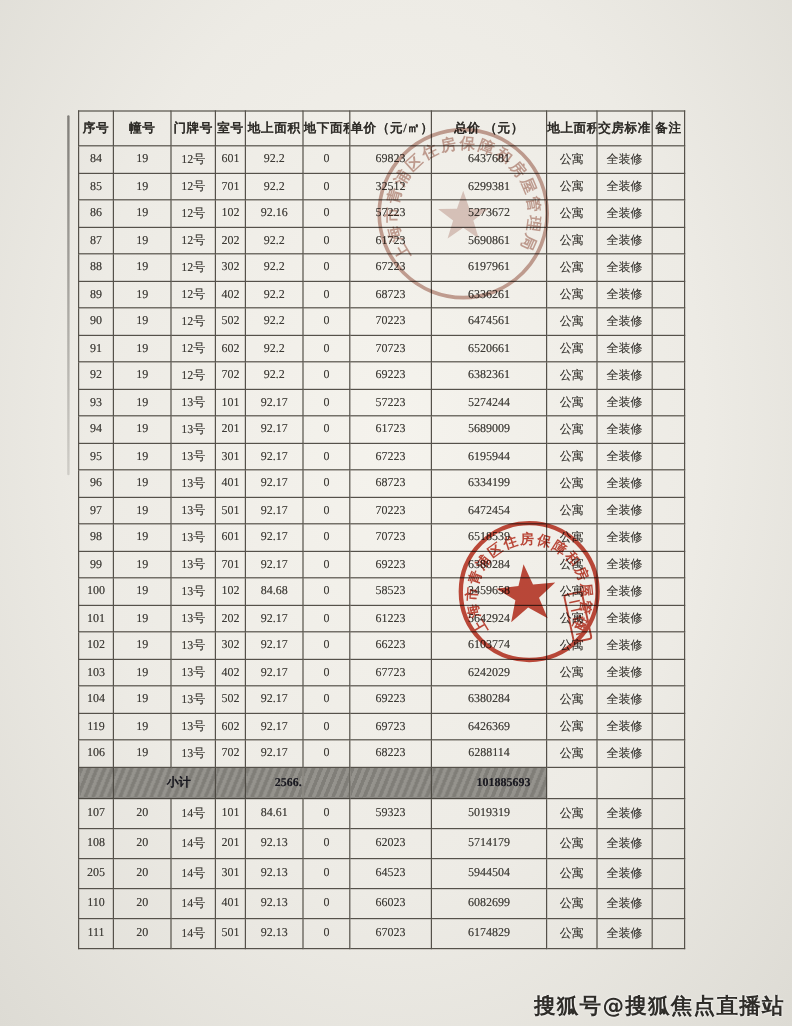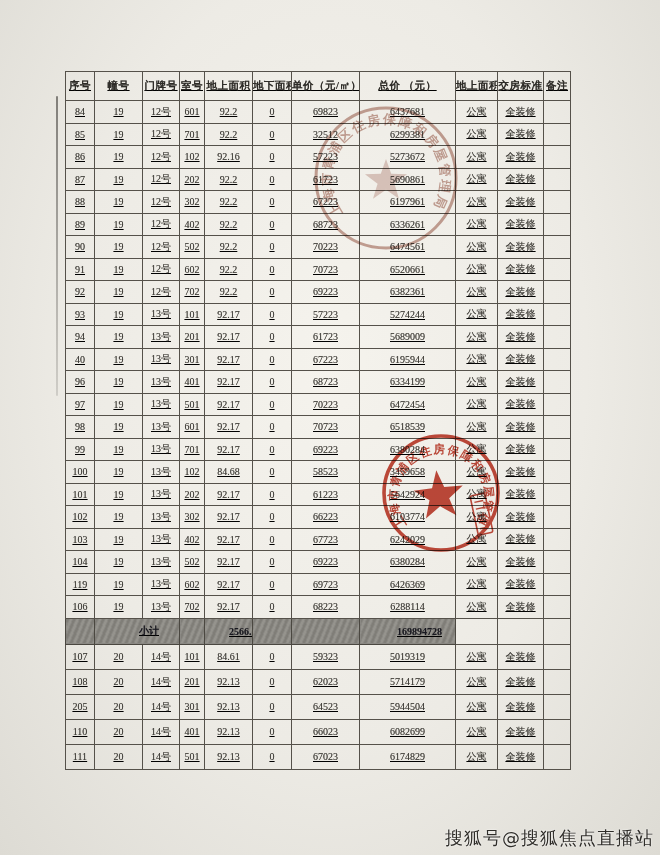--- a/index.html
+++ b/index.html
@@ -12,24 +12,23 @@
     position:absolute;inset:0;
     background:radial-gradient(ellipse at 50% 42%, #f5f3ed 0%, #edebe5 55%, #dddbd4 100%);
   }
   
   .scan-line{
     position:absolute;left:56px;top:96px;width:2px;height:300px;
     background:linear-gradient(to bottom, rgba(45,42,38,.55), rgba(45,42,38,.15));
     border-radius:1px;
   }
   table.price{
-    position:absolute;left:65px;top:71px;width:505px;
+    position:absolute;left:65px;top:92px;width:505px;
     border-collapse:collapse;table-layout:fixed;
     background:transparent;
-    text-decoration:underline;
   }
   .price th,.price td{
     border:1px solid #55514a;
     text-align:center;vertical-align:middle;
     padding:0;overflow:hidden;white-space:nowrap;
     color:#3d3b36;
     text-shadow:0 0 .5px rgba(70,66,60,.55);
   }
   .price th{
     font-size:10.5px;font-weight:bold;height:28px;color:#2e2c28;
@@ -49,21 +48,21 @@
   
   .stamp{position:absolute;mix-blend-mode:multiply;pointer-events:none;}
   .stamp svg{display:block;}
   .stamp-top{left:301px;top:93px;opacity:.52;color:#97513f;}
   .stamp-bottom{left:366px;top:418px;opacity:.88;color:#bc3322;}
   .seal-text{font-family:"Liberation Serif","DejaVu Serif",serif;font-weight:bold;}
   
   .watermark{
     position:absolute;right:6px;bottom:5px;
     font-family:"DejaVu Sans","Liberation Sans",sans-serif;
-    font-weight:400;font-size:18px;letter-spacing:1px;color:#2f2d29;
+    font-weight:700;font-size:18px;letter-spacing:1px;color:#2f2d29;
     text-shadow:0 0 2px rgba(255,255,255,.85), 0 0 1px rgba(255,255,255,.9);
   }
 </style>
 </head>
 <body>
 
 <div class="page">
 
   <div class="scan-line"></div>
 
@@ -234,21 +233,21 @@
           <td>201</td>
           <td>92.17</td>
           <td>0</td>
           <td>61723</td>
           <td>5689009</td>
           <td>公寓</td>
           <td>全装修</td>
           <td></td>
         </tr>
         <tr class="r-a">
-          <td>40</td>
+          <td>95</td>
           <td>19</td>
           <td>13号</td>
           <td>301</td>
           <td>92.17</td>
           <td>0</td>
           <td>67223</td>
           <td>6195944</td>
           <td>公寓</td>
           <td>全装修</td>
           <td></td>
@@ -396,21 +395,21 @@
           <td>全装修</td>
           <td></td>
         </tr>
         <tr class="subtotal">
           <td class="sub"></td>
           <td colspan="2" class="sub">小计</td>
           <td class="sub"></td>
           <td class="sub">2566.12</td>
           <td class="sub"></td>
           <td class="sub"></td>
-          <td class="sub">169894728</td>
+          <td class="sub">101885693</td>
           <td></td>
           <td></td>
           <td></td>
         </tr>
         <tr class="r-b">
           <td>107</td>
           <td>20</td>
           <td>14号</td>
           <td>101</td>
           <td>84.61</td>

